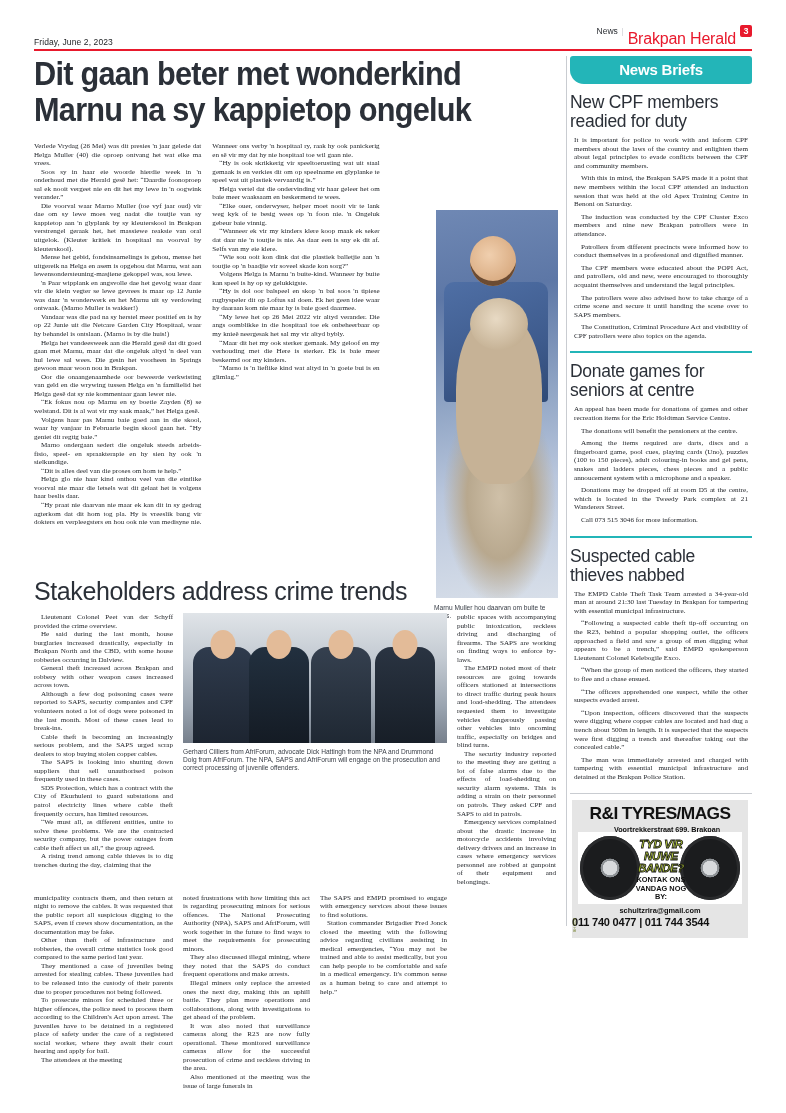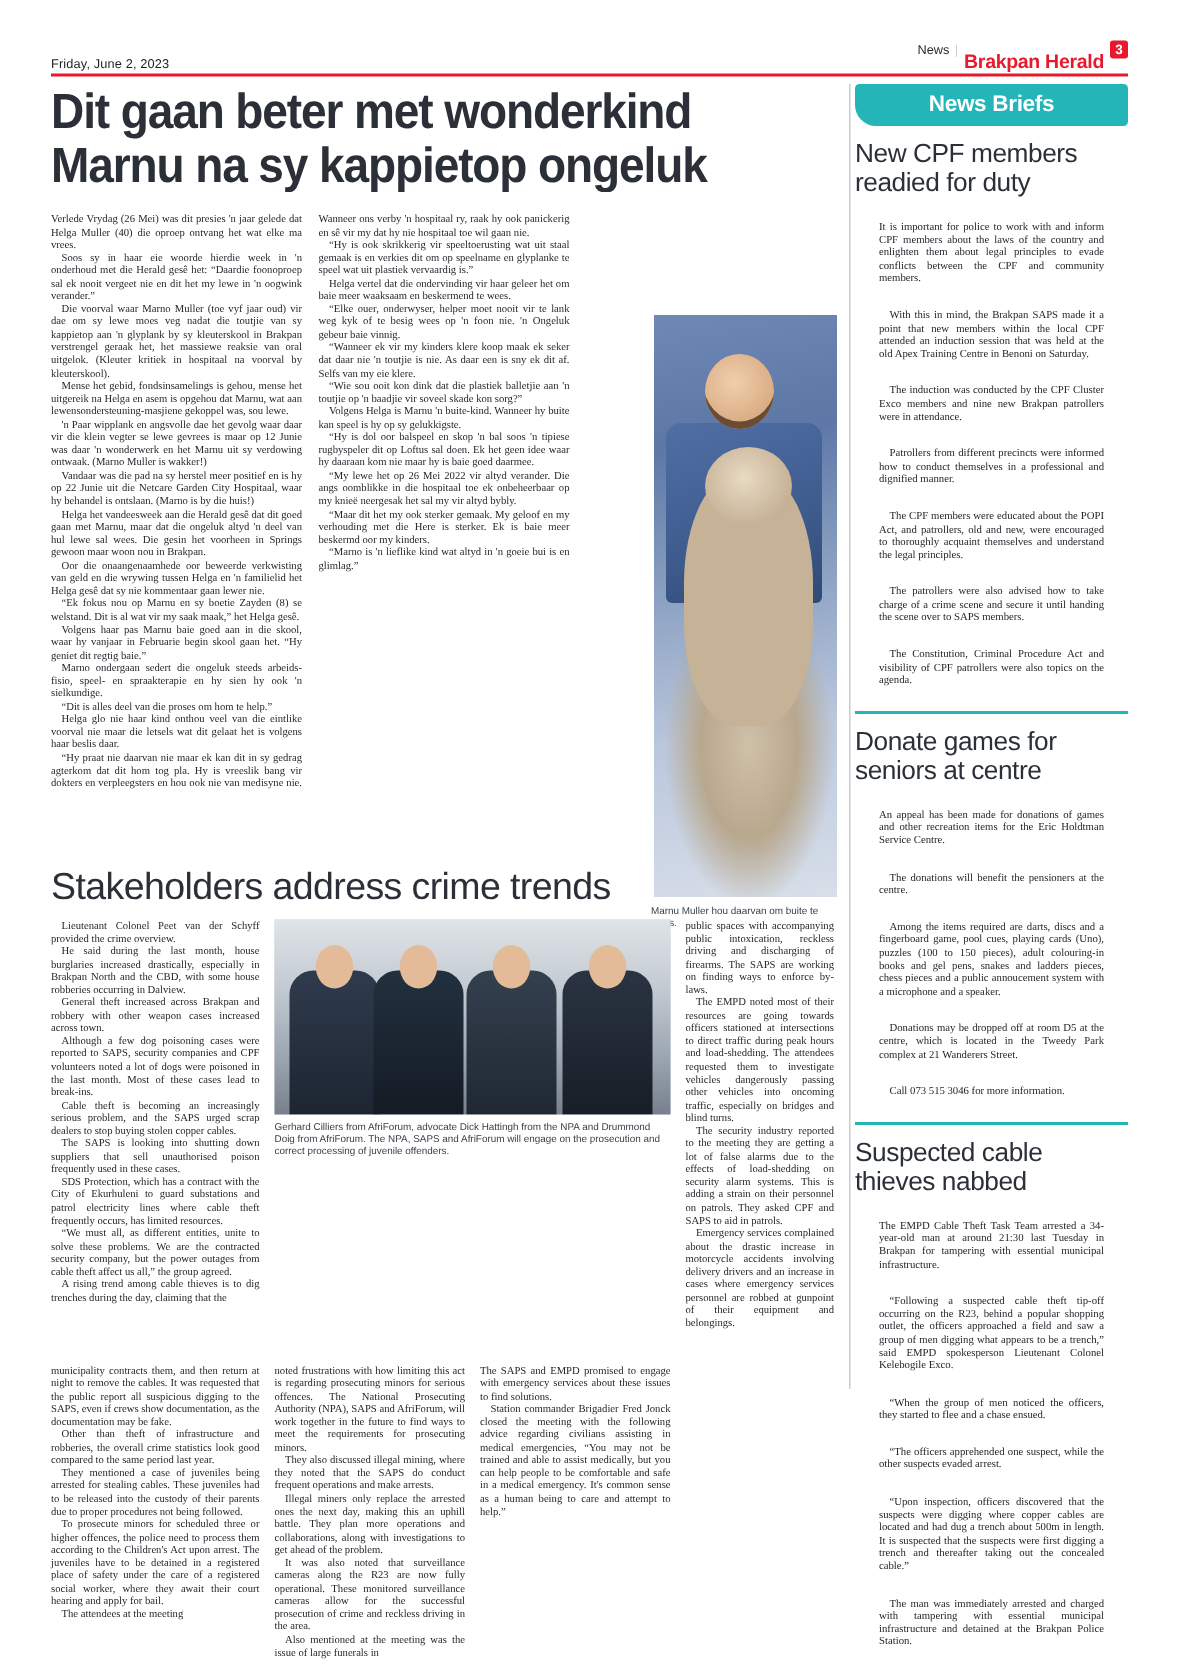--- a/index.html
+++ b/index.html
@@ -16,21 +16,21 @@
     display:flex;align-items:flex-end;justify-content:space-between;
   }
   .masthead-date{
     font-family:"Liberation Sans", sans-serif;font-size:8.5px;color:#1d1f22;
     letter-spacing:.1px;padding-bottom:3px;
   }
   .masthead-right{display:flex;align-items:center;gap:4px;padding-bottom:2px;}
   .mh-news{font-family:"Liberation Sans", sans-serif;font-size:8.5px;color:#2b2e33;}
   .mh-sep{color:#b9bcc1;font-size:9px;}
   .mh-title{
-    font-family:"Liberation Sans", sans-serif;font-weight:bold;font-size:13px;
+    font-family:"Liberation Sans", sans-serif;font-weight:normal;font-size:16px;
     color:#e8192c;letter-spacing:-.2px;margin-top:16px;
   }
   .mh-pageno{
     background:#e8192c;color:#fff;font-family:"Liberation Sans", sans-serif;
     font-weight:bold;font-size:9px;border-radius:2px;
     width:12px;height:12px;display:flex;align-items:center;justify-content:center;
   }
   .rule-red{
     position:absolute;left:34px;top:49px;width:718px;height:1.6px;background:#e8192c;
   }
@@ -126,21 +126,21 @@
     text-align:center;padding:5px 0 6px 0;letter-spacing:-.2px;
   }
   .sb-head{
     font-family:"Liberation Sans", sans-serif;font-weight:normal;font-size:17.5px;
     line-height:19px;color:#2b3038;margin:9px 0 5px 0;letter-spacing:-.3px;
   }
   .sb-body{
     font-family:"Liberation Serif", serif;font-size:7.15px;line-height:8.6px;
     text-align:justify;color:#23262b;
   }
-  .sb-body p{margin:16px;text-indent:7px;}
+  .sb-body p{margin:4px;text-indent:7px;}
   .sb-body p.first{text-indent:0;}
   .sb-rule{height:2px;background:#23b5b8;margin:11px 0 2px 0;}
 
   
   .ad-sep{height:1px;background:#c9ccd1;margin:12px 0 6px 0;}
   .ad{
     width:176px;height:138px;background:#e5e5e5;position:relative;overflow:hidden;
     font-family:"Liberation Sans", sans-serif;margin-left:2px;
   }
   .ad-title{
@@ -275,21 +275,21 @@
       </div>
 
       <div class="s2-col4 body-txt">
         <p class="first">public spaces with accompanying public intoxication, reckless driving and discharging of firearms. The SAPS are working on finding ways to enforce by-laws.</p>
         <p>The EMPD noted most of their resources are going towards officers stationed at intersections to direct traffic during peak hours and load-shedding. The attendees requested them to investigate vehicles dangerously passing other vehicles into oncoming traffic, especially on bridges and blind turns.</p>
         <p>The security industry reported to the meeting they are getting a lot of false alarms due to the effects of load-shedding on security alarm systems. This is adding a strain on their personnel on patrols. They asked CPF and SAPS to aid in patrols.</p>
         <p>Emergency services complained about the drastic increase in motorcycle accidents involving delivery drivers and an increase in cases where emergency services personnel are robbed at gunpoint of their equipment and belongings.</p>
       </div>
     </div>
 
-    <div class="s2-top" style="margin-top:23px;">
+    <div class="s2-top" style="margin-top:7px;">
       <div class="s2-col1 body-txt">
         <p class="first">municipality contracts them, and then return at night to remove the cables. It was requested that the public report all suspicious digging to the SAPS, even if crews show documentation, as the documentation may be fake.</p>
         <p>Other than theft of infrastructure and robberies, the overall crime statistics look good compared to the same period last year.</p>
         <p>They mentioned a case of juveniles being arrested for stealing cables. These juveniles had to be released into the custody of their parents due to proper procedures not being followed.</p>
         <p>To prosecute minors for scheduled three or higher offences, the police need to process them according to the Children's Act upon arrest. The juveniles have to be detained in a registered place of safety under the care of a registered social worker, where they await their court hearing and apply for bail.</p>
         <p>The attendees at the meeting</p>
       </div>
       <div class="s2-col3 body-txt" style="width:127px;">
         <p class="first">noted frustrations with how limiting this act is regarding prosecuting minors for serious offences. The National Prosecuting Authority (NPA), SAPS and AfriForum, will work together in the future to find ways to meet the requirements for prosecuting minors.</p>
         <p>They also discussed illegal mining, where they noted that the SAPS do conduct frequent operations and make arrests.</p>

